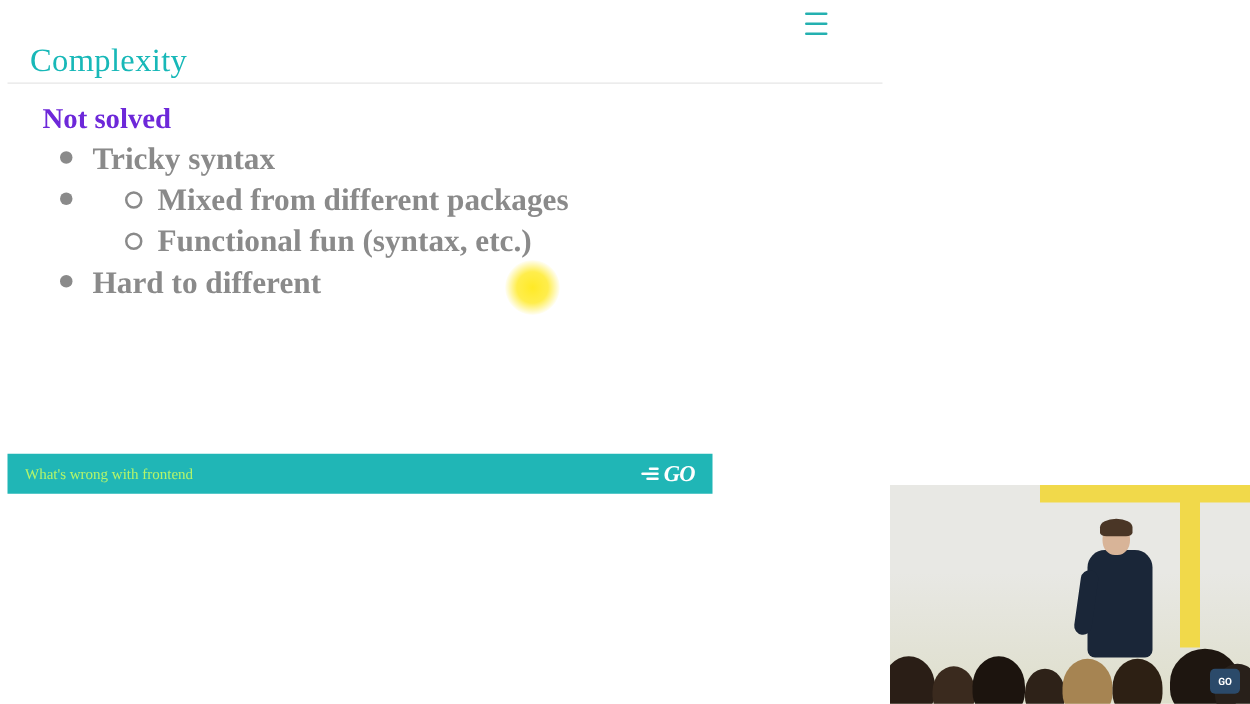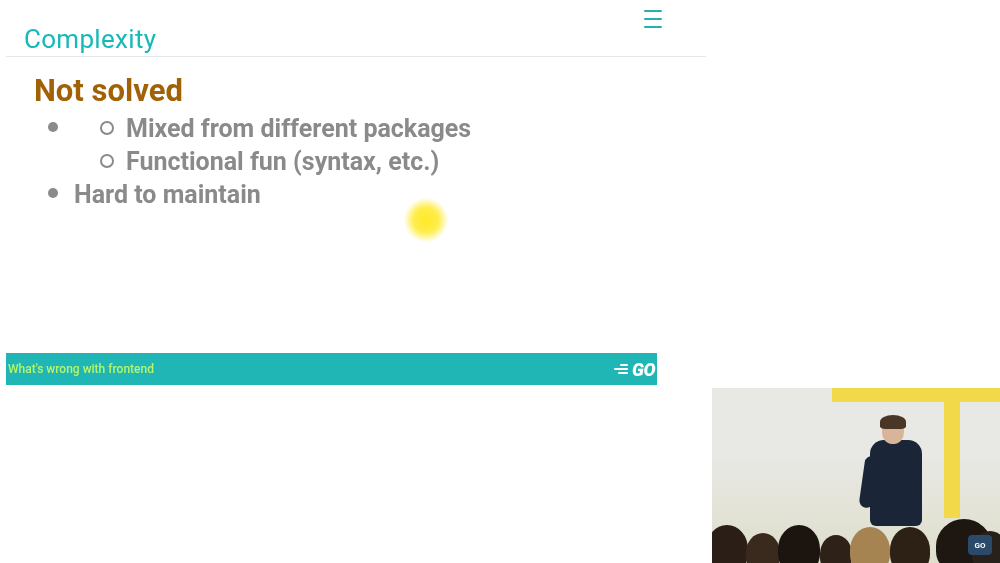--- a/index.html
+++ b/index.html
@@ -7,24 +7,25 @@
       width: 1000px;
       height: 563px;
       background: #fff;
       font-family: -apple-system, BlinkMacSystemFont, "Segoe UI", Roboto, Arial, sans-serif;
       position: relative;
       overflow: hidden;
     }
     .slide-area {
       position: absolute;
       left: 0;
-      top: 2px;
+      top: 12px;
       width: 712px;
       height: 388px;
       background: #fff;
+      font-family: Liberation Serif, serif;
     }
     .slide-title {
       position: absolute;
       left: 24px;
       top: 22px;
       font-size: 26px;
       font-weight: 400;
       letter-spacing: 0.3px;
       color: #18b8b8;
     }
@@ -37,24 +38,24 @@
       border-bottom: 1px solid #e6e6e6;
     }
     .content {
       position: absolute;
       left: 34px;
       top: 70px;
       color: #8a8a8a;
       font-weight: 600;
     }
     .heading {
-      font-size: 31px;
+      font-size: 23px;
       margin-bottom: 3px;
       font-weight: 700;
-      color: #a16207;
+      color: #6d28d9;
     }
     ul.level1 {
       list-style: none;
       padding-left: 6px;
     }
     ul.level1 > li {
       position: relative;
       padding-left: 34px;
       font-size: 25px;
       line-height: 1.32;
@@ -101,27 +102,27 @@
       width: 44px;
       height: 44px;
       border-radius: 50%;
       background: radial-gradient(circle, rgba(255,230,0,0.85) 0%, rgba(255,230,0,0.7) 40%, rgba(255,230,0,0) 72%);
       pointer-events: none;
     }
     .footer-bar {
       position: absolute;
       left: 6px;
       top: 351px;
-      width: 651px;
+      width: 564px;
       height: 32px;
       background: #20b6b6;
       display: flex;
       align-items: center;
       justify-content: space-between;
-      padding: 0 2px;
+      padding: 0 14px;
     }
     .footer-text {
       color: #b4f56a;
       font-size: 12px;
       font-weight: 500;
     }
     .go-logo {
       display: flex;
       align-items: center;
       gap: 4px;
@@ -265,27 +266,28 @@
 </head>
 <body>
 
 <div class="slide-area">
   <div class="slide-title">Complexity</div>
   <div class="title-underline"></div>
 
   <div class="content">
     <div class="heading">Not solved</div>
     <ul class="level1">
+      <li>Tricky syntax</li>
       <li>
         <ul class="level2">
           <li>Mixed from different packages</li>
           <li>Functional fun (syntax, etc.)</li>
         </ul>
       </li>
-      <li>Hard to maintain</li>
+      <li>Hard to different</li>
     </ul>
   </div>
 
   <div class="laser-dot"></div>
 
   <div class="footer-bar">
     <span class="footer-text">What's wrong with frontend</span>
     <div class="go-logo">
       <div class="go-lines">
         <span class="go-line l1"></span>

